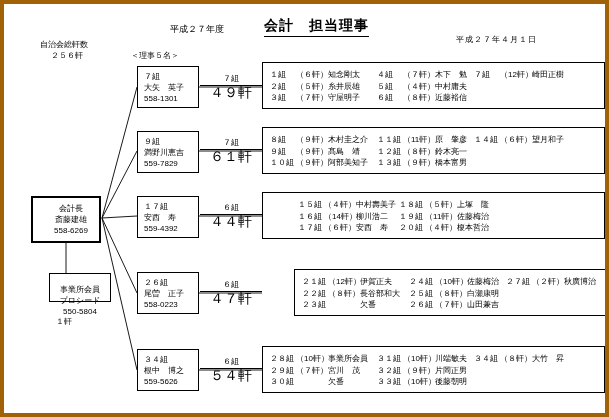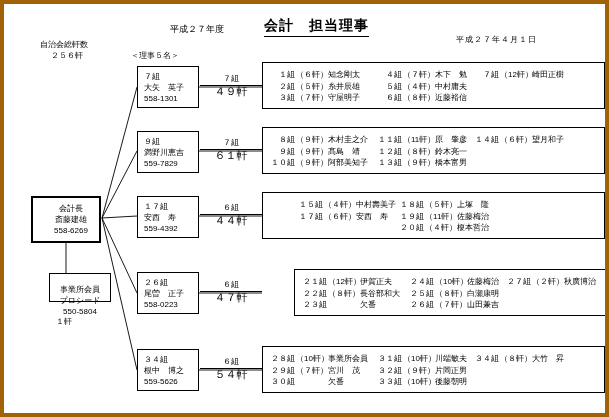--- a/index.html
+++ b/index.html
@@ -15,27 +15,27 @@
   .dirbox{width:62px;height:42px;padding-top:4px;}
   .dirbox .boxline{text-align:left;padding-left:6px;}
   .dirbox .phone{padding-left:6px;}
   .contbox{left:258px;width:343px;height:47px;}
   .cols{display:flex;padding:6px 0 0 7px;}
   .col{display:block;}
   .col.c1{width:107px;}
   .col.c2{width:97px;}
   .col.c3{width:120px;}
   .entry{display:flex;font-size:8px;line-height:11.5px;white-space:nowrap;}
-  .e-group{width:25px;text-align:right;}
+  .e-group{width:25px;text-align:left;}
   .e-houses{width:30px;text-align:left;padding-left:1px;}
   .e-name{text-align:left;padding-left:2px;}
   .grplabel{position:absolute;left:196px;width:62px;text-align:center;}
   .grplabel .gl-top{font-size:8px;line-height:10px;}
   .grplabel .gl-rule{border-top:1px solid #000;margin:1px 0;}
-  .grplabel .gl-bot{font-size:11px;line-height:10px;font-family:Liberation Mono, monospace;}
+  .grplabel .gl-bot{font-size:14px;line-height:10px;}
   svg.lines{position:absolute;left:0;top:0;width:609px;height:417px;pointer-events:none;}
 </style>
 </head>
 <body>
 
 <div id="page">
 
   <svg class="lines" viewBox="0 0 609 417">
     <line x1="98" y1="214" x2="133" y2="83" stroke="#000" stroke-width="0.9"></line>
     <line x1="98" y1="214" x2="133" y2="147" stroke="#000" stroke-width="0.9"></line>
@@ -216,20 +216,25 @@
   </div>
   <div class="box contbox" style="top:188px;padding-left:28px;">
     <div class="cols">
       <div class="col c1">
         <div class="entry">
             <span class="e-group">１５組</span>
             <span class="e-houses">（４軒）</span>
             <span class="e-name">中村壽美子</span>
           </div>
         <div class="entry">
+            <span class="e-group">１６組</span>
+            <span class="e-houses">（14軒）</span>
+            <span class="e-name">柳川浩二</span>
+          </div>
+        <div class="entry">
             <span class="e-group">１７組</span>
             <span class="e-houses">（６軒）</span>
             <span class="e-name">安西　寿</span>
           </div>
       </div>
       <div class="col c2">
         <div class="entry">
             <span class="e-group">１８組</span>
             <span class="e-houses">（５軒）</span>
             <span class="e-name">上塚　隆</span>

